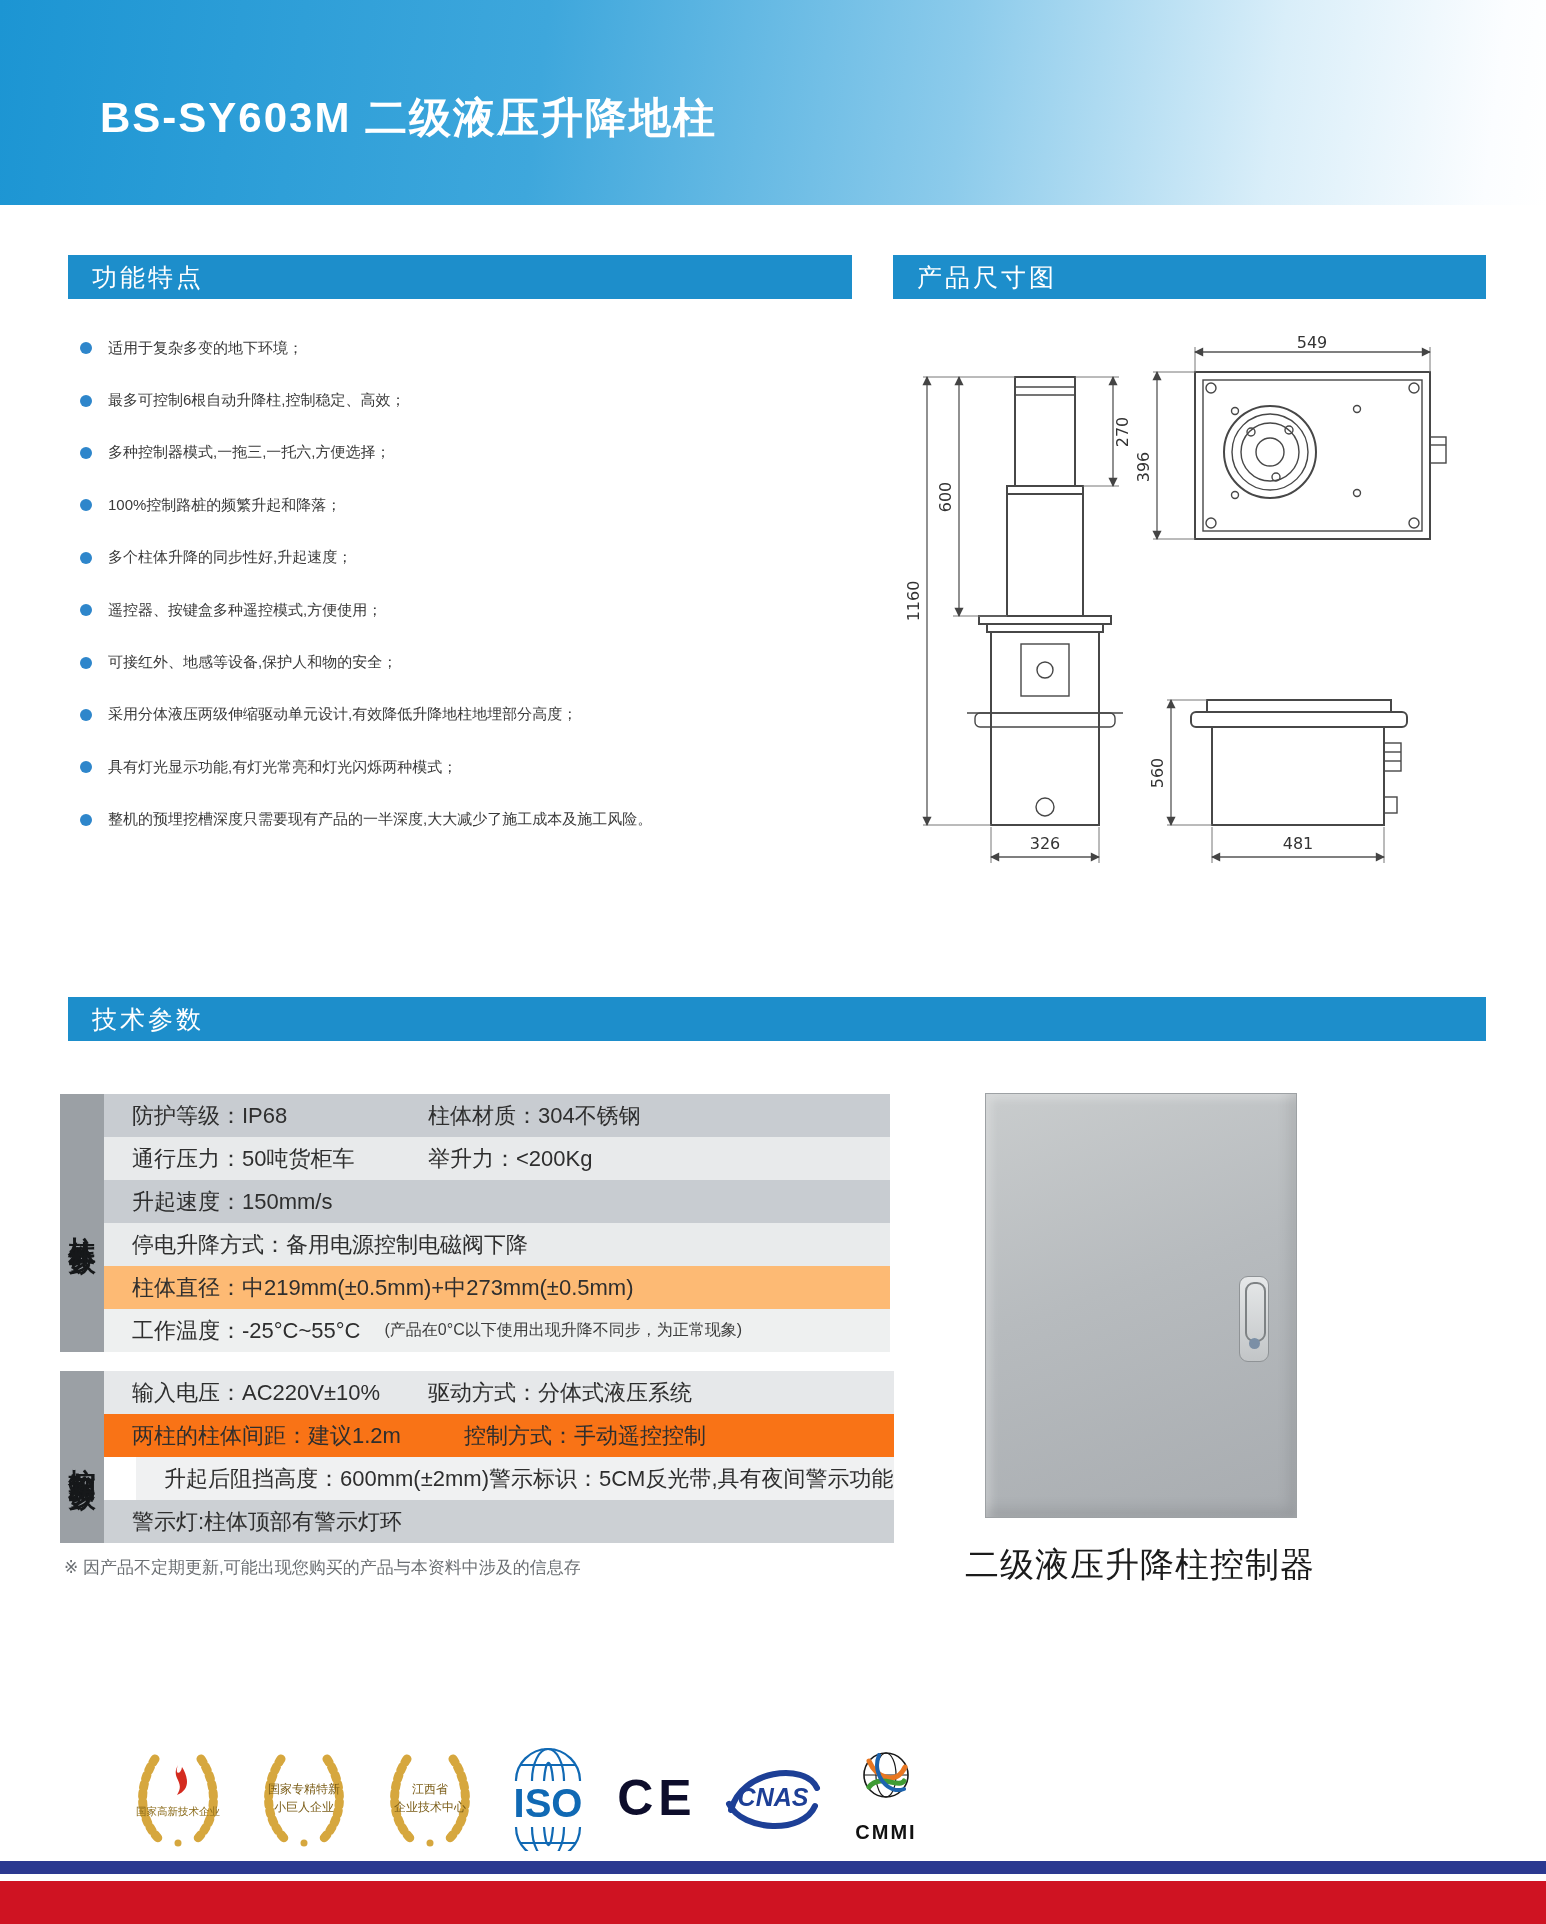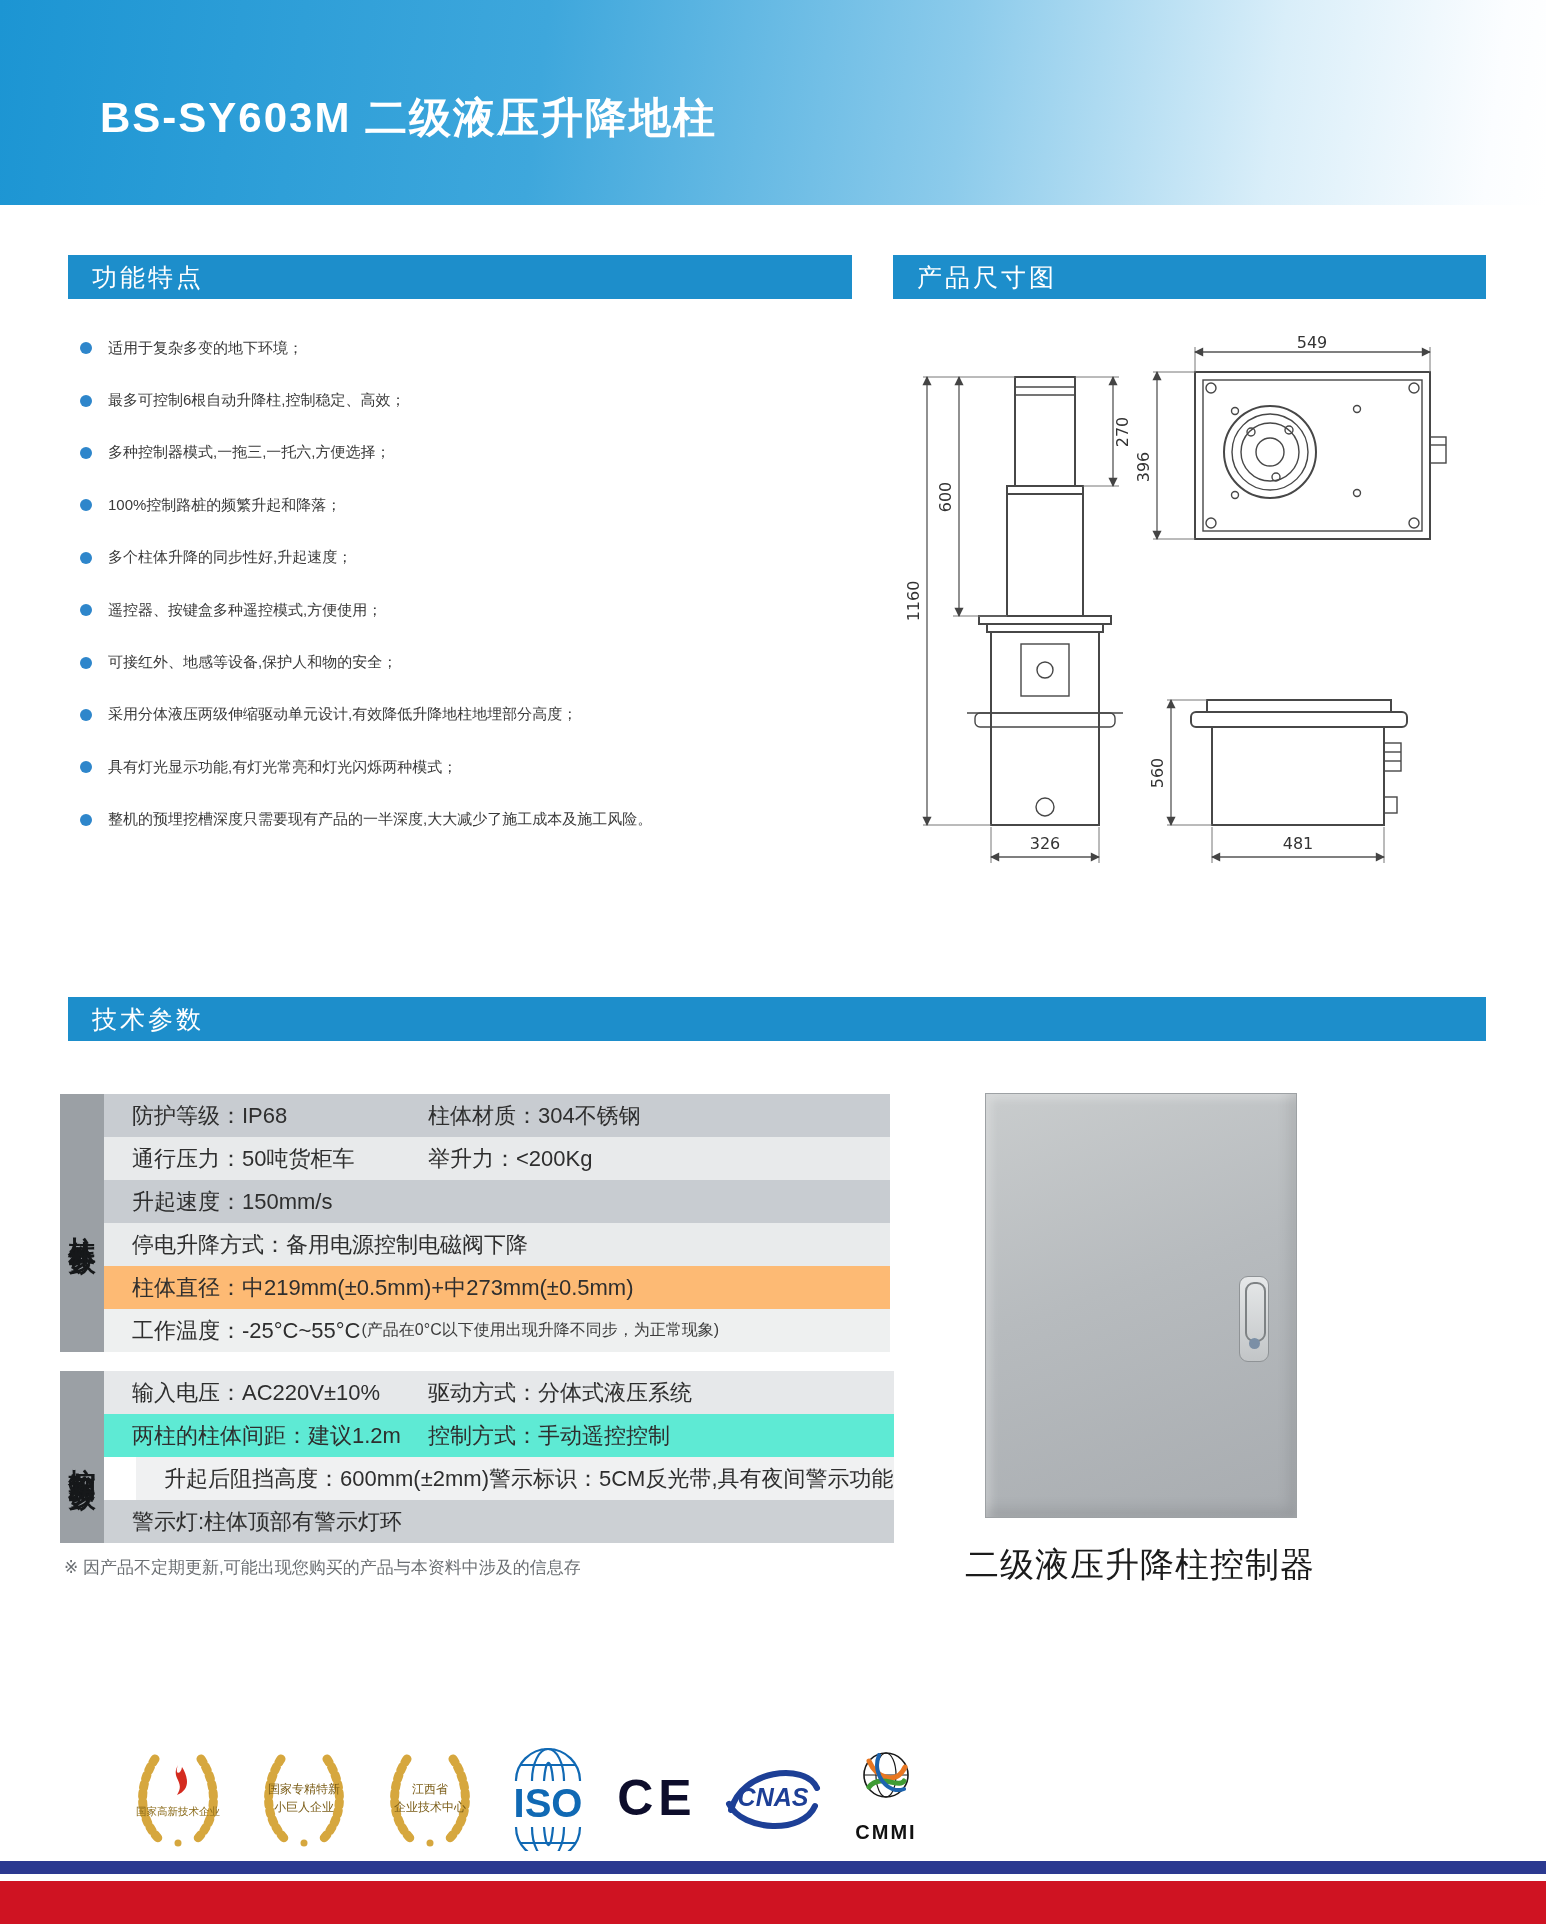--- a/index.html
+++ b/index.html
@@ -43,29 +43,29 @@
   .side-label {
     flex:0 0 44px; background:#9ba0a5; display:flex; align-items:center; justify-content:center;
     writing-mode:vertical-rl; text-orientation:upright;
     font-size:27px; font-weight:bold; color:#16181a; letter-spacing:4px;
   }
   .rows { flex:1; display:flex; flex-direction:column; }
   .srow { height:43px; display:flex; align-items:center; font-size:22px; color:#2e2e2e; padding-left:28px; box-sizing:border-box; }
   .srow .c1 { flex:0 0 296px; white-space:nowrap; }
   .srow .c2 { flex:1; white-space:nowrap; }
   .srow .wide { flex:1; white-space:nowrap; }
-  .srow .note { font-size:16px; color:#3c3c3c; margin-left:1px; white-space:nowrap; }
+  .srow .note { font-size:16px; color:#3c3c3c; margin-left:24px; white-space:nowrap; }
   .t1 .srow:nth-child(1) { background:#c8ccd1; }
   .t1 .srow:nth-child(2) { background:#e8eaeb; }
   .t1 .srow:nth-child(3) { background:#c8ccd1; }
   .t1 .srow:nth-child(4) { background:#e9ebec; }
   .t1 .srow:nth-child(5) { background:#fdba74; }
   .t1 .srow:nth-child(6) { background:#eef0f0; }
   .t2 .srow:nth-child(1) { background:#e6e8ea; }
-  .t2 .srow:nth-child(2) { background:#5eead4; }
+  .t2 .srow:nth-child(2) { background:#f97316;gap:36px; }
   .t2 .srow:nth-child(3) { background:#f0f1f2;margin-left:32px; }
   .t2 .srow:nth-child(4) { background:#ccd0d4; }
   .footnote { position:absolute; left:64px; top:1556px; font-size:17px; color:#6b6f73; }
   
   .controller {
     position:absolute; left:985px; top:1093px; width:312px; height:425px;
     background:linear-gradient(160deg,#c9cccd 0%,#b7bbbe 45%,#a8acb0 100%);
     border:1px solid #9da1a4; box-sizing:border-box;
     box-shadow:inset -6px -8px 14px rgba(0,0,0,.10), inset 4px 4px 10px rgba(255,255,255,.35);
   }

